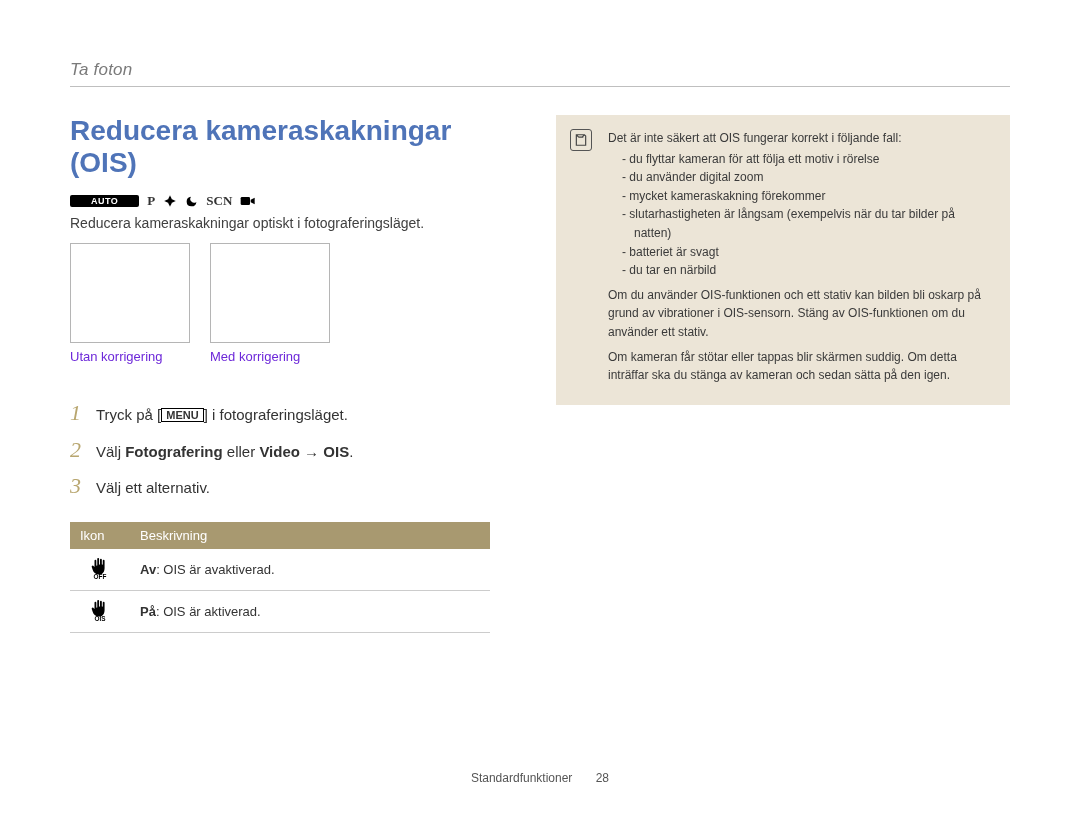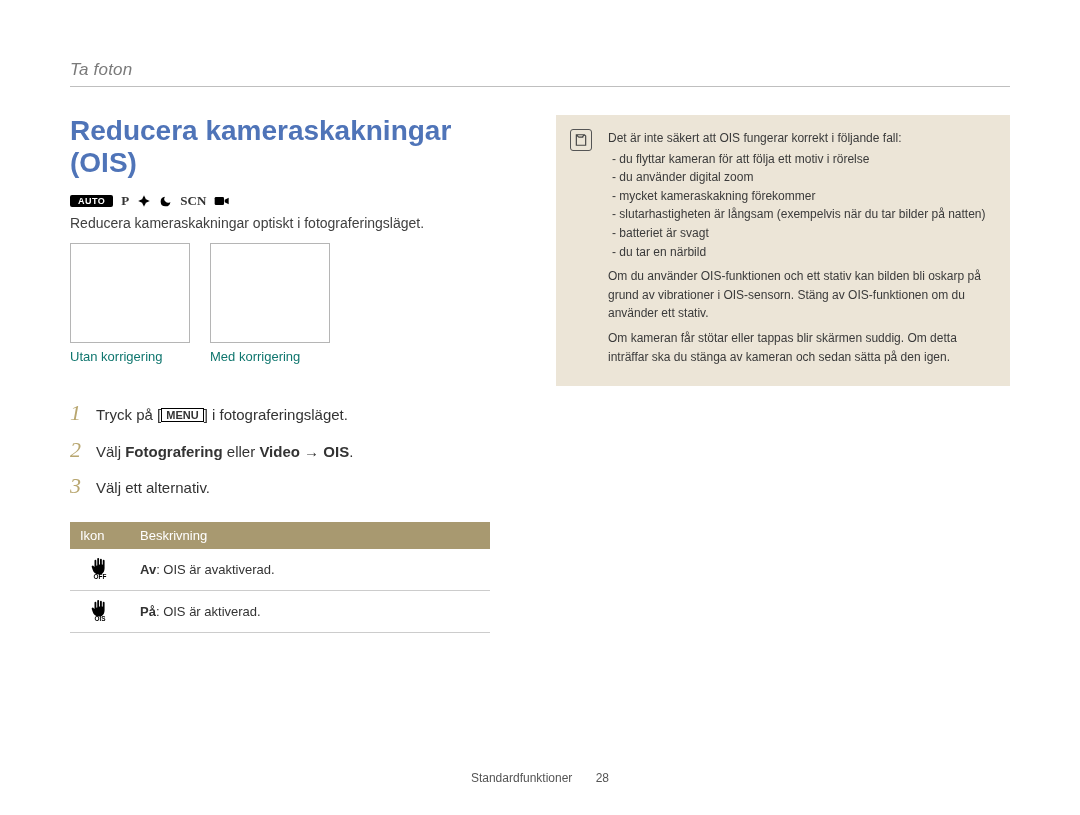--- a/index.html
+++ b/index.html
@@ -9,50 +9,50 @@
   .chapter { font-size: 17px; color: #7a7a7a; font-style: italic; margin-bottom: 6px; letter-spacing: 0.2px; }
   .hr { border: none; border-top: 1px solid #bfbfbf; margin-bottom: 28px; }
 
   .columns { display: flex; gap: 36px; }
   .col-left { width: 450px; }
   .col-right { flex: 1; }
 
   .title { font-size: 28px; color: #4f74b8; font-weight: 700; margin-bottom: 14px; }
 
   .mode-row { display: flex; align-items: center; gap: 8px; margin-bottom: 6px; }
-  .mode-auto { background:#000; color:#fff; border-radius:2px; font-size:9px; font-weight:bold; padding:1px 8px; letter-spacing:0.5px; }
+  .mode-auto { background:#000; color:#fff; border-radius:2px; font-size:9px; font-weight:bold; padding:1px 21px; letter-spacing:0.5px; }
   .mode-text { font-weight: bold; font-size: 13px; font-family: Georgia, serif; }
   .mode-icon { display:inline-flex; }
 
   .intro { font-size: 14px; color: #404040; margin-bottom: 12px; }
 
   .thumbs { display: flex; gap: 20px; margin-bottom: 6px; }
   .thumb { width: 120px; height: 100px; border: 1px solid #b5b5b5; background: #fff; }
   .thumb-labels { display: flex; gap: 20px; margin-bottom: 36px; }
-  .thumb-label { width: 120px; font-size: 13px; color: #0f766e; }
+  .thumb-label { width: 120px; font-size: 13px; color: #6d28d9; }
 
   .steps { display: flex; flex-direction: column; gap: 10px; margin-bottom: 22px; }
   .step { display: flex; align-items: baseline; gap: 10px; }
   .step-num { font-size: 22px; color: #b8a66f; font-style: italic; font-family: Georgia, serif; width: 16px; }
   .step-text { font-size: 15px; color: #333; line-height: 1.5; }
   .menu-btn { border: 1px solid #000; padding: 0 4px; font-size: 11px; font-weight: bold; vertical-align: 1px; }
   .bold { font-weight: bold; text-align: right; }
 
   table.icon-table { border-collapse: collapse; width: 420px; }
   table.icon-table th { background: #a89970; color: #fff; font-weight: 400; font-size: 13px; text-align: left; padding: 6px 10px; }
   table.icon-table th:first-child { width: 60px; }
   table.icon-table td { border-bottom: 1px solid #ccc; padding: 8px 10px; font-size: 13px; vertical-align: middle; }
   table.icon-table td:first-child { text-align: center; }
   .hand-icon { display:inline-block; }
 
   .note-box { background: #ece5d7; padding: 14px 18px 14px 14px; display: flex; gap: 12px; font-size: 12px; color: #3a3a3a; line-height: 1.55; }
   .note-icon-wrap { width: 26px; flex-shrink: 0; }
   .note-icon { width: 22px; height: 22px; border: 1px solid #555; border-radius: 3px; display:flex; align-items:center; justify-content:center; font-size:11px; }
   .note-content { flex: 1; }
-  .note-list { list-style: none; padding-left: 0; margin: 2px 0 6px 4px; }
+  .note-list { list-style: none; padding-left: 0; margin: 2px 0 6px 14px; }
   .note-list li::before { content: "-  "; }
   .note-list li { margin-left: 12px; text-indent: -12px; }
   .note-para { margin-bottom: 6px; }
 
   .footer { position: absolute; bottom: 30px; left: 0; right: 0; text-align: center; font-size: 12px; color: #555; }
   .footer em { font-style: normal; margin-right: 20px; }
 </style>
 </head>
 <body>
 

